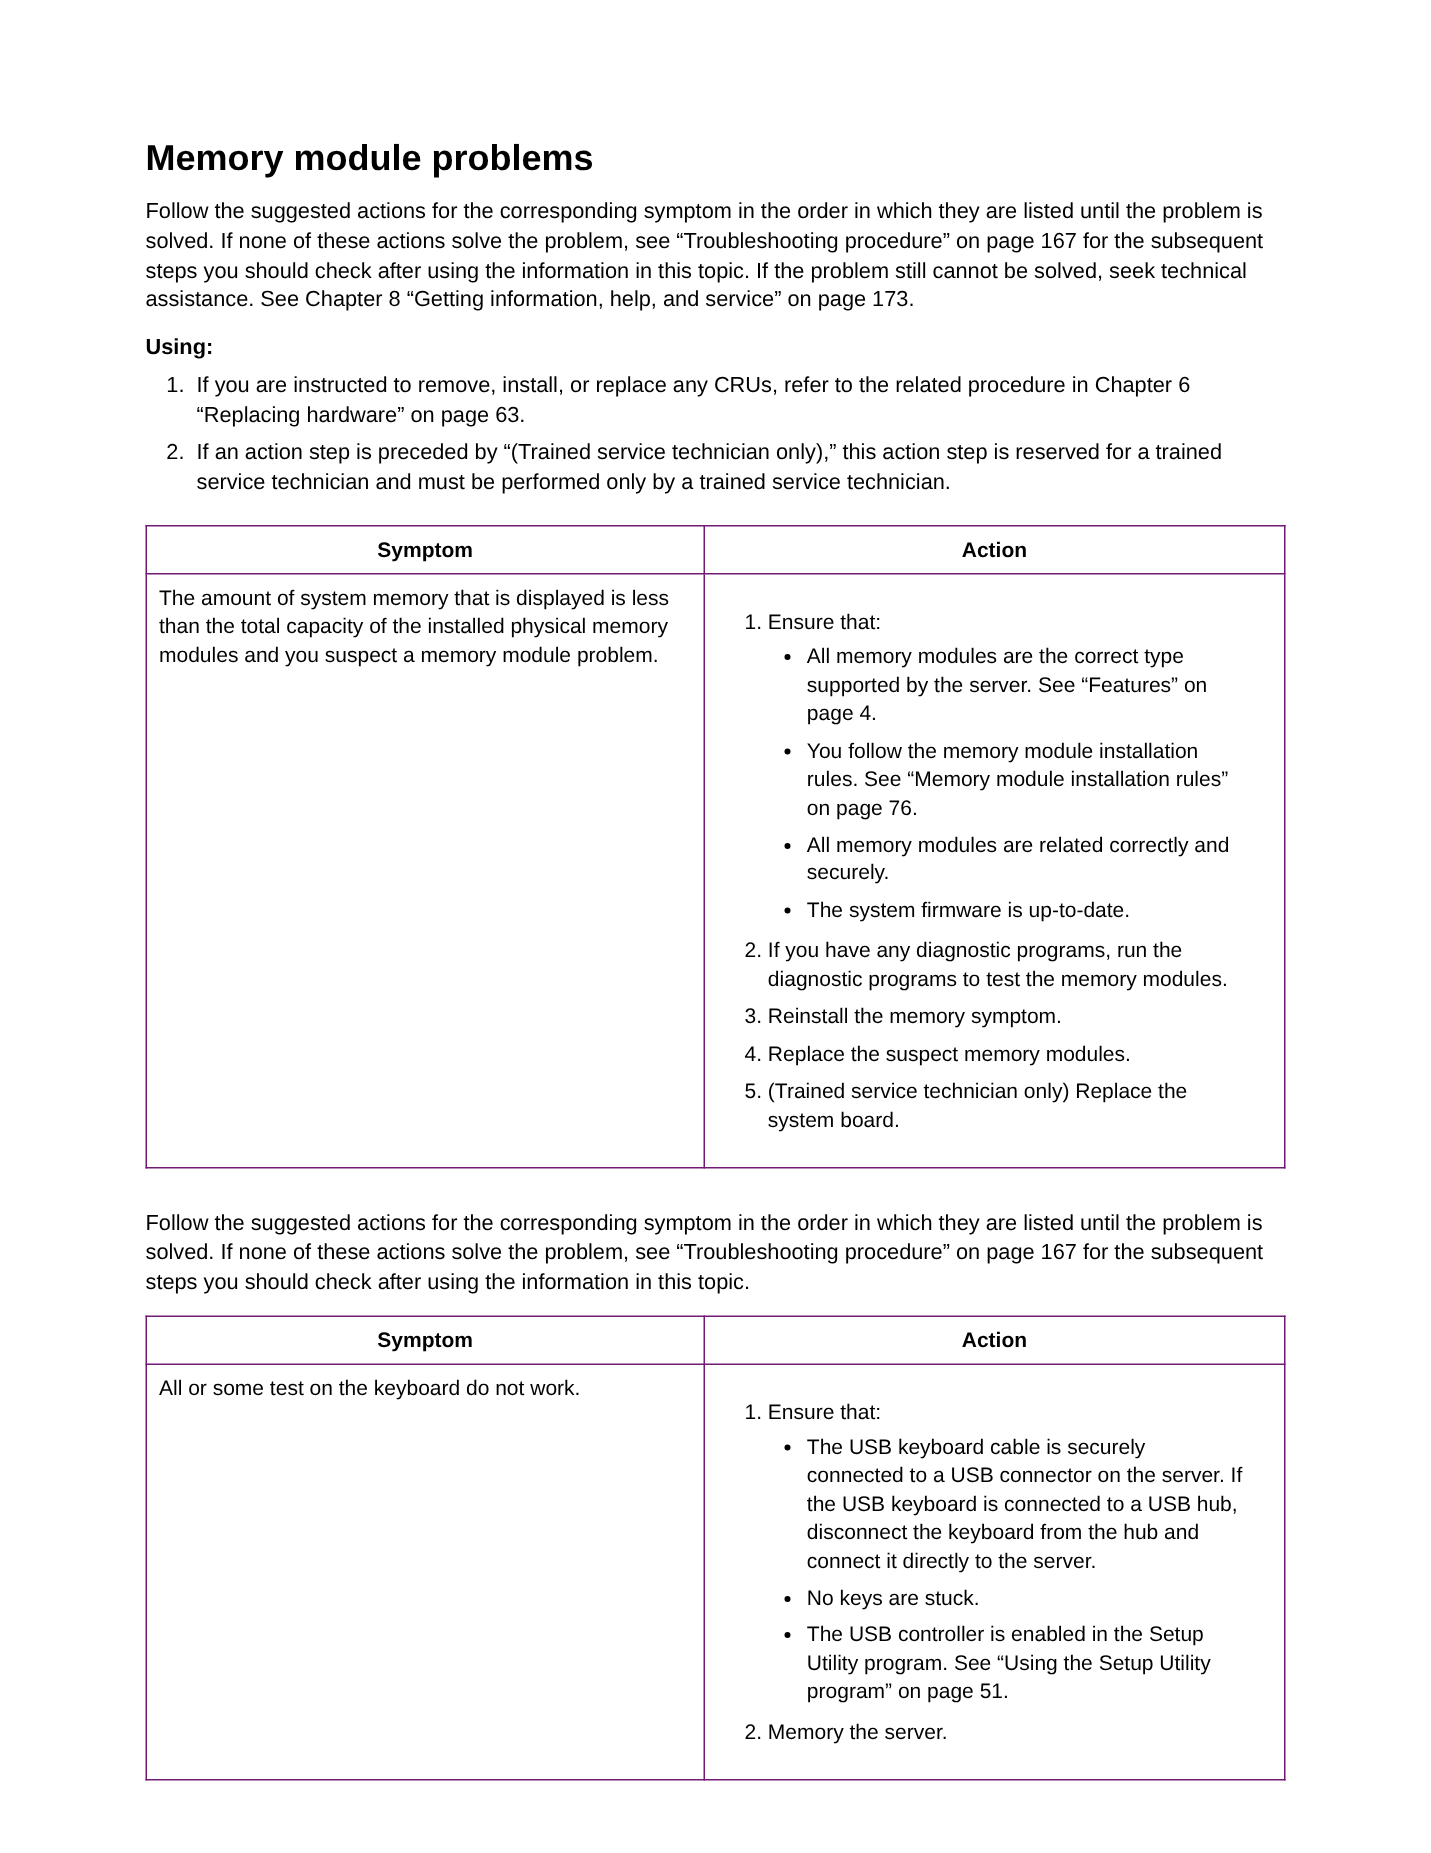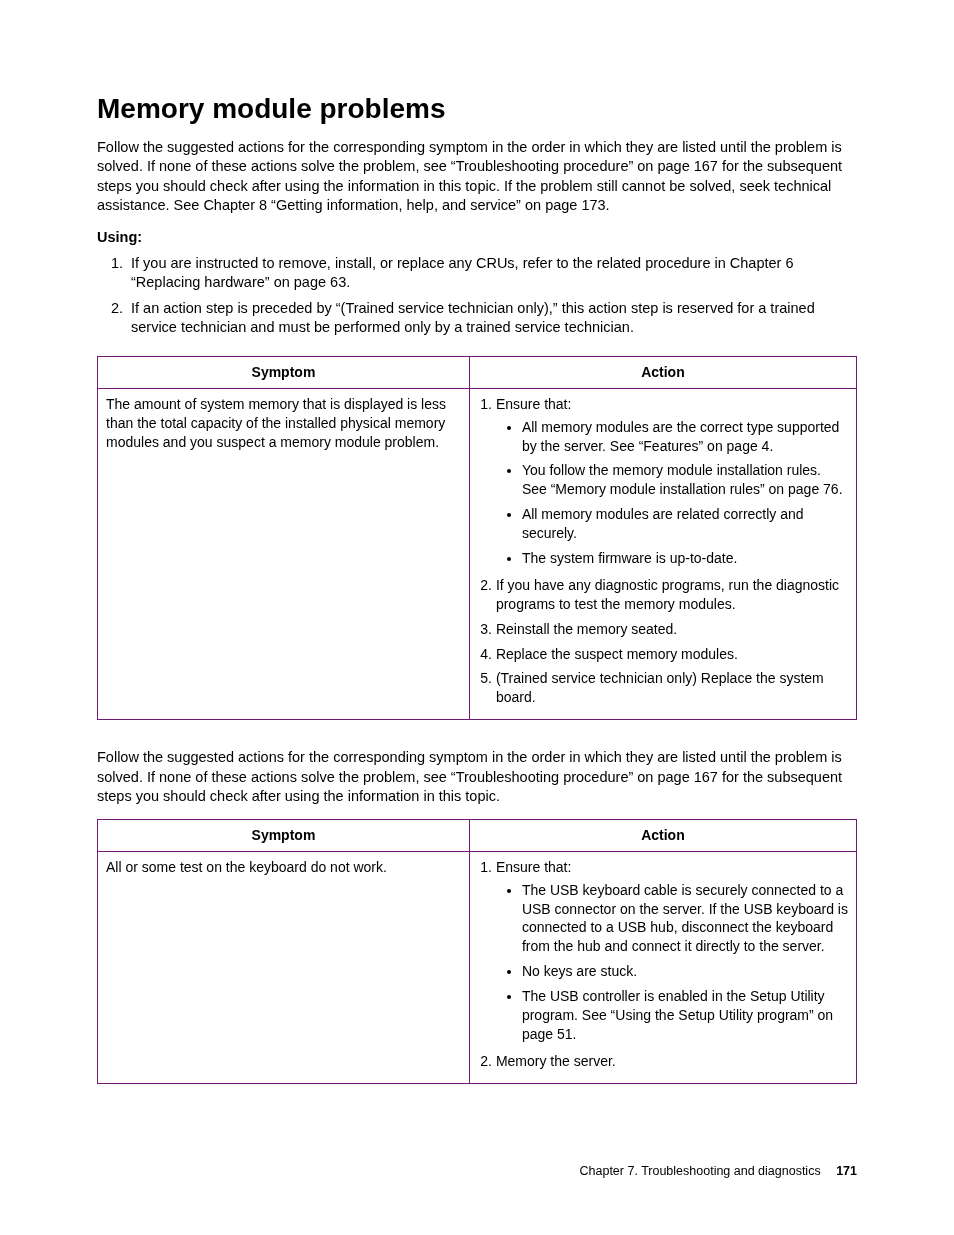--- a/index.html
+++ b/index.html
@@ -9,21 +9,21 @@
     margin: 0;
     padding: 0;
     background: #fff;
   }
   .page {
     width: 760px;
     margin: 90px auto 0 auto;
     line-height: 1.35;
   }
   h2 {
-    font-size: 28px;
+    font-size: 24px;
     font-weight: bold;
     margin: 0 0 10px 0;
   }
   p {
     margin: 0 0 12px 0;
     text-align: left;
   }
   .notes-label {
     font-weight: bold;
     margin-bottom: 6px;
@@ -49,21 +49,21 @@
     text-align: left;
   }
   th {
     text-align: center;
     font-weight: bold;
   }
   td.symptom {
     width: 49%;
   }
   td ol {
-    margin: 0;
+    margin: 16px;
     padding-left: 18px;
   }
   td ol > li {
     margin-bottom: 6px;
   }
   td ul {
     margin: 4px 0 8px 0;
     padding-left: 26px;
     list-style-type: disc;
   }
@@ -111,21 +111,21 @@
             <li>
               <span>Ensure that:</span>
               <ul>
                 <li>All memory modules are the correct type supported by the server. See “Features” on page 4.</li>
                 <li>You follow the memory module installation rules. See “Memory module installation rules” on page 76.</li>
                 <li>All memory modules are related correctly and securely.</li>
                 <li>The system firmware is up-to-date.</li>
               </ul>
             </li>
             <li>If you have any diagnostic programs, run the diagnostic programs to test the memory modules.</li>
-            <li>Reinstall the memory seated.</li>
+            <li>Reinstall the memory symptom.</li>
             <li>Replace the suspect memory modules.</li>
             <li>(Trained service technician only) Replace the system board.</li>
           </ol>
         </td>
       </tr>
     </tbody>
   </table>
 
 
   <p>Follow the suggested actions for the corresponding symptom in the order in which they are listed until the problem is solved. If none of these actions solve the problem, see “Troubleshooting procedure” on page 167 for the subsequent steps you should check after using the information in this topic.</p>

